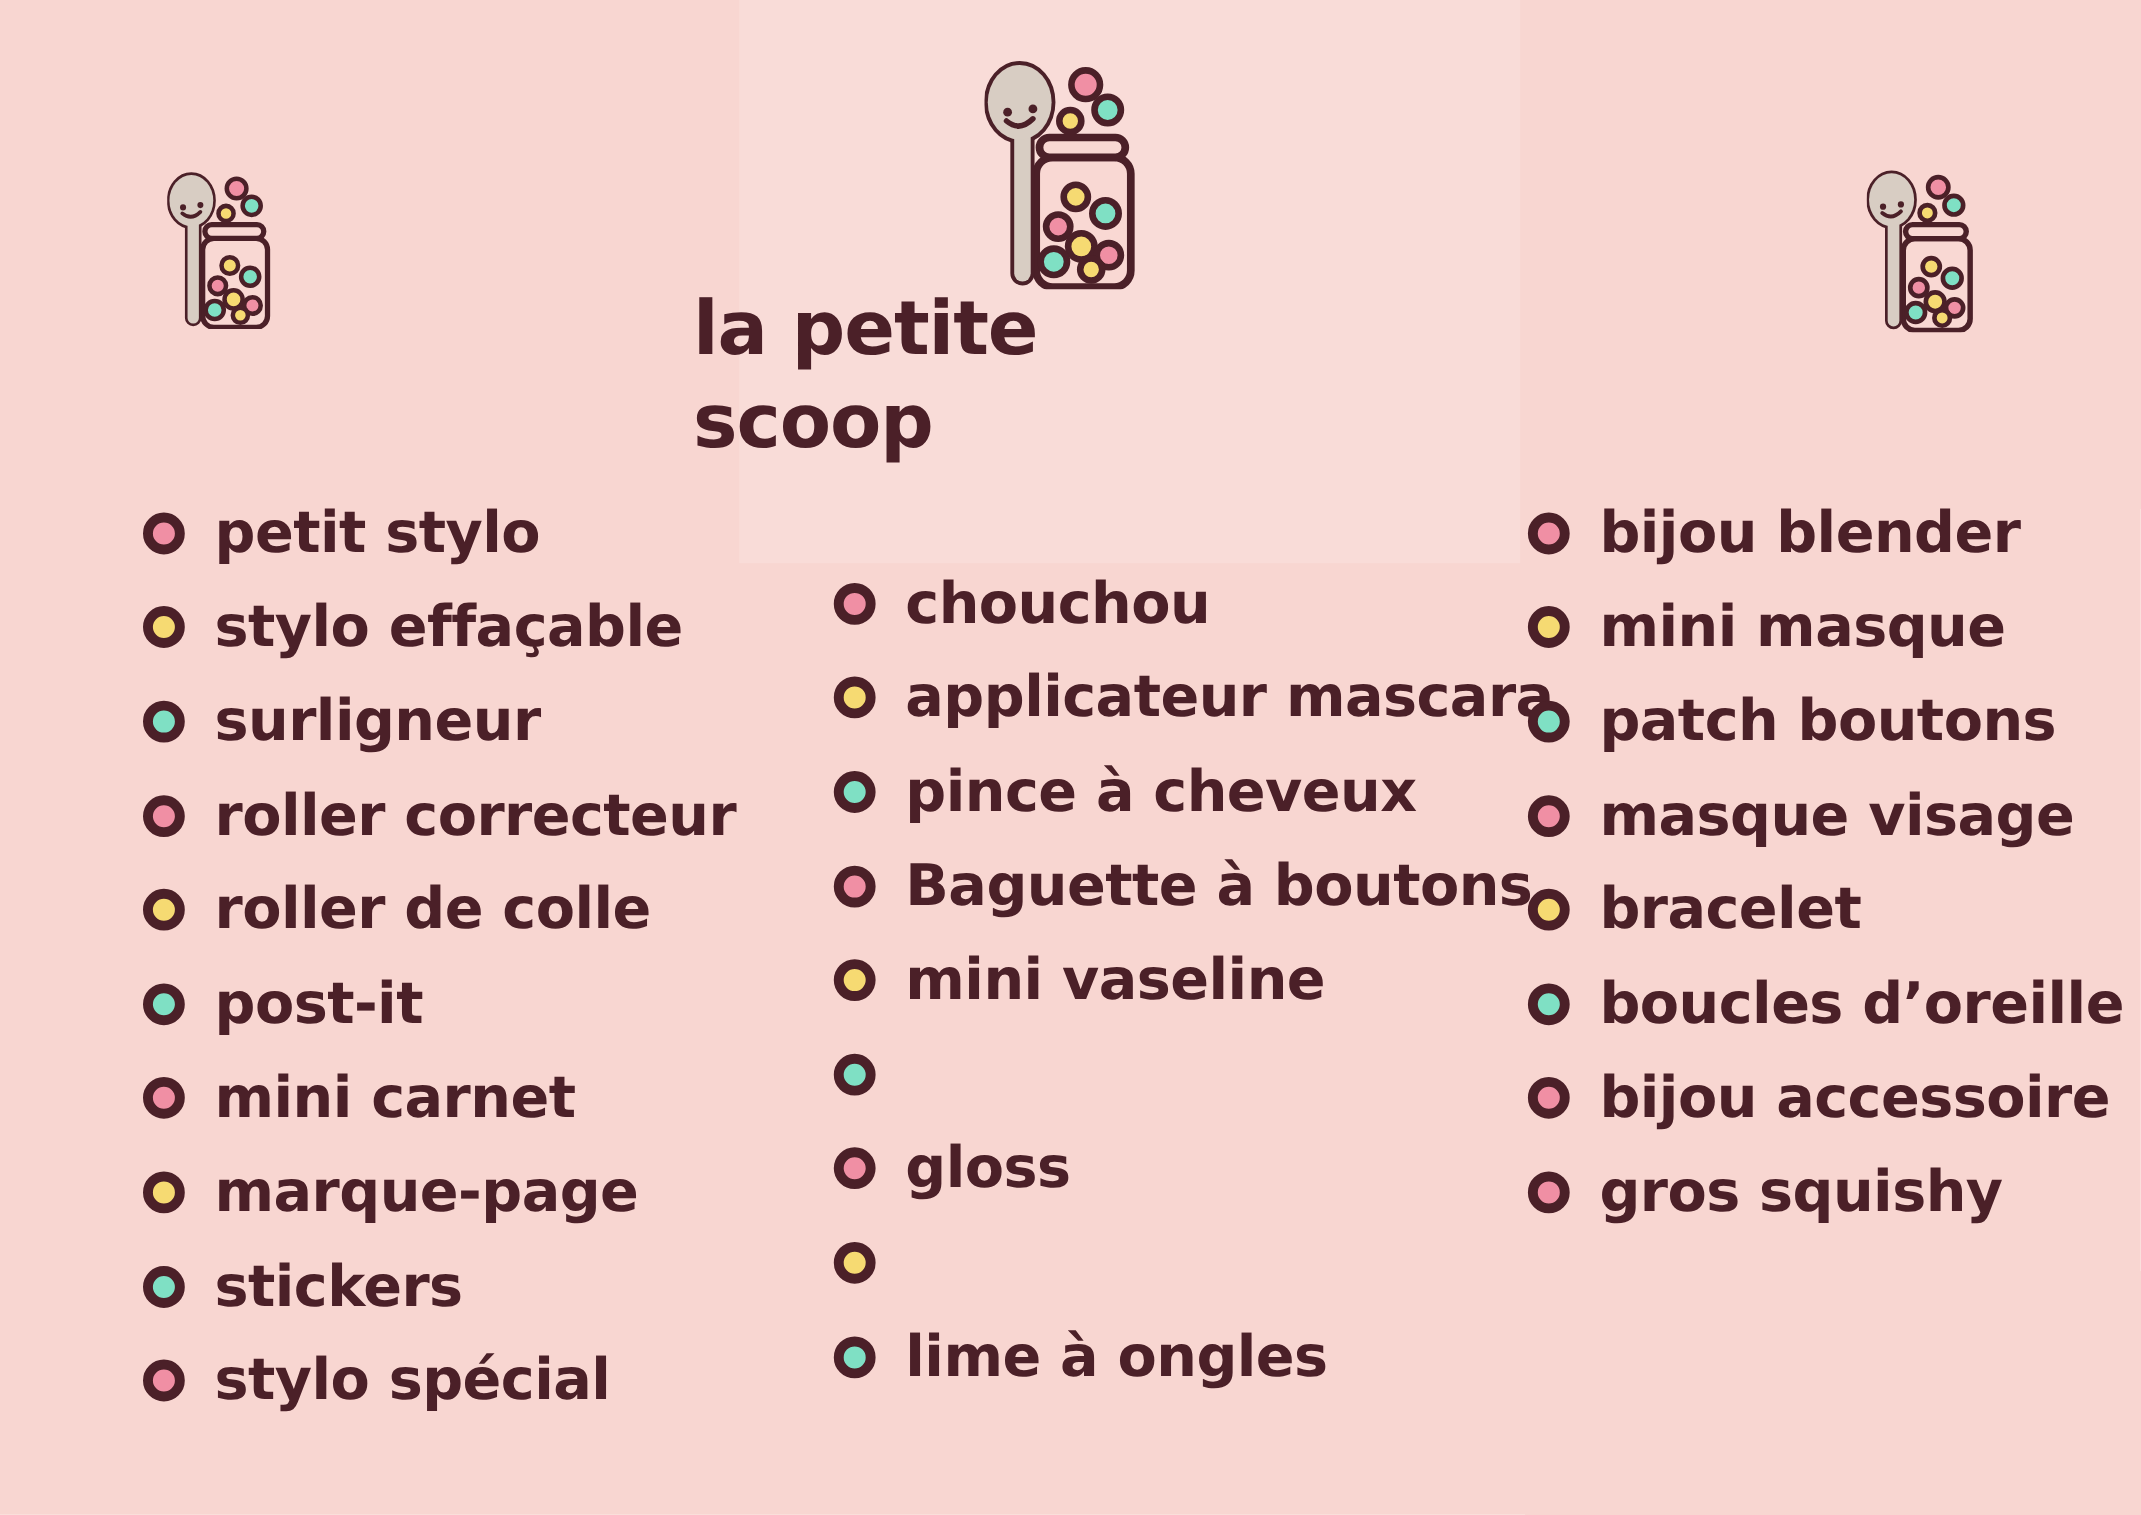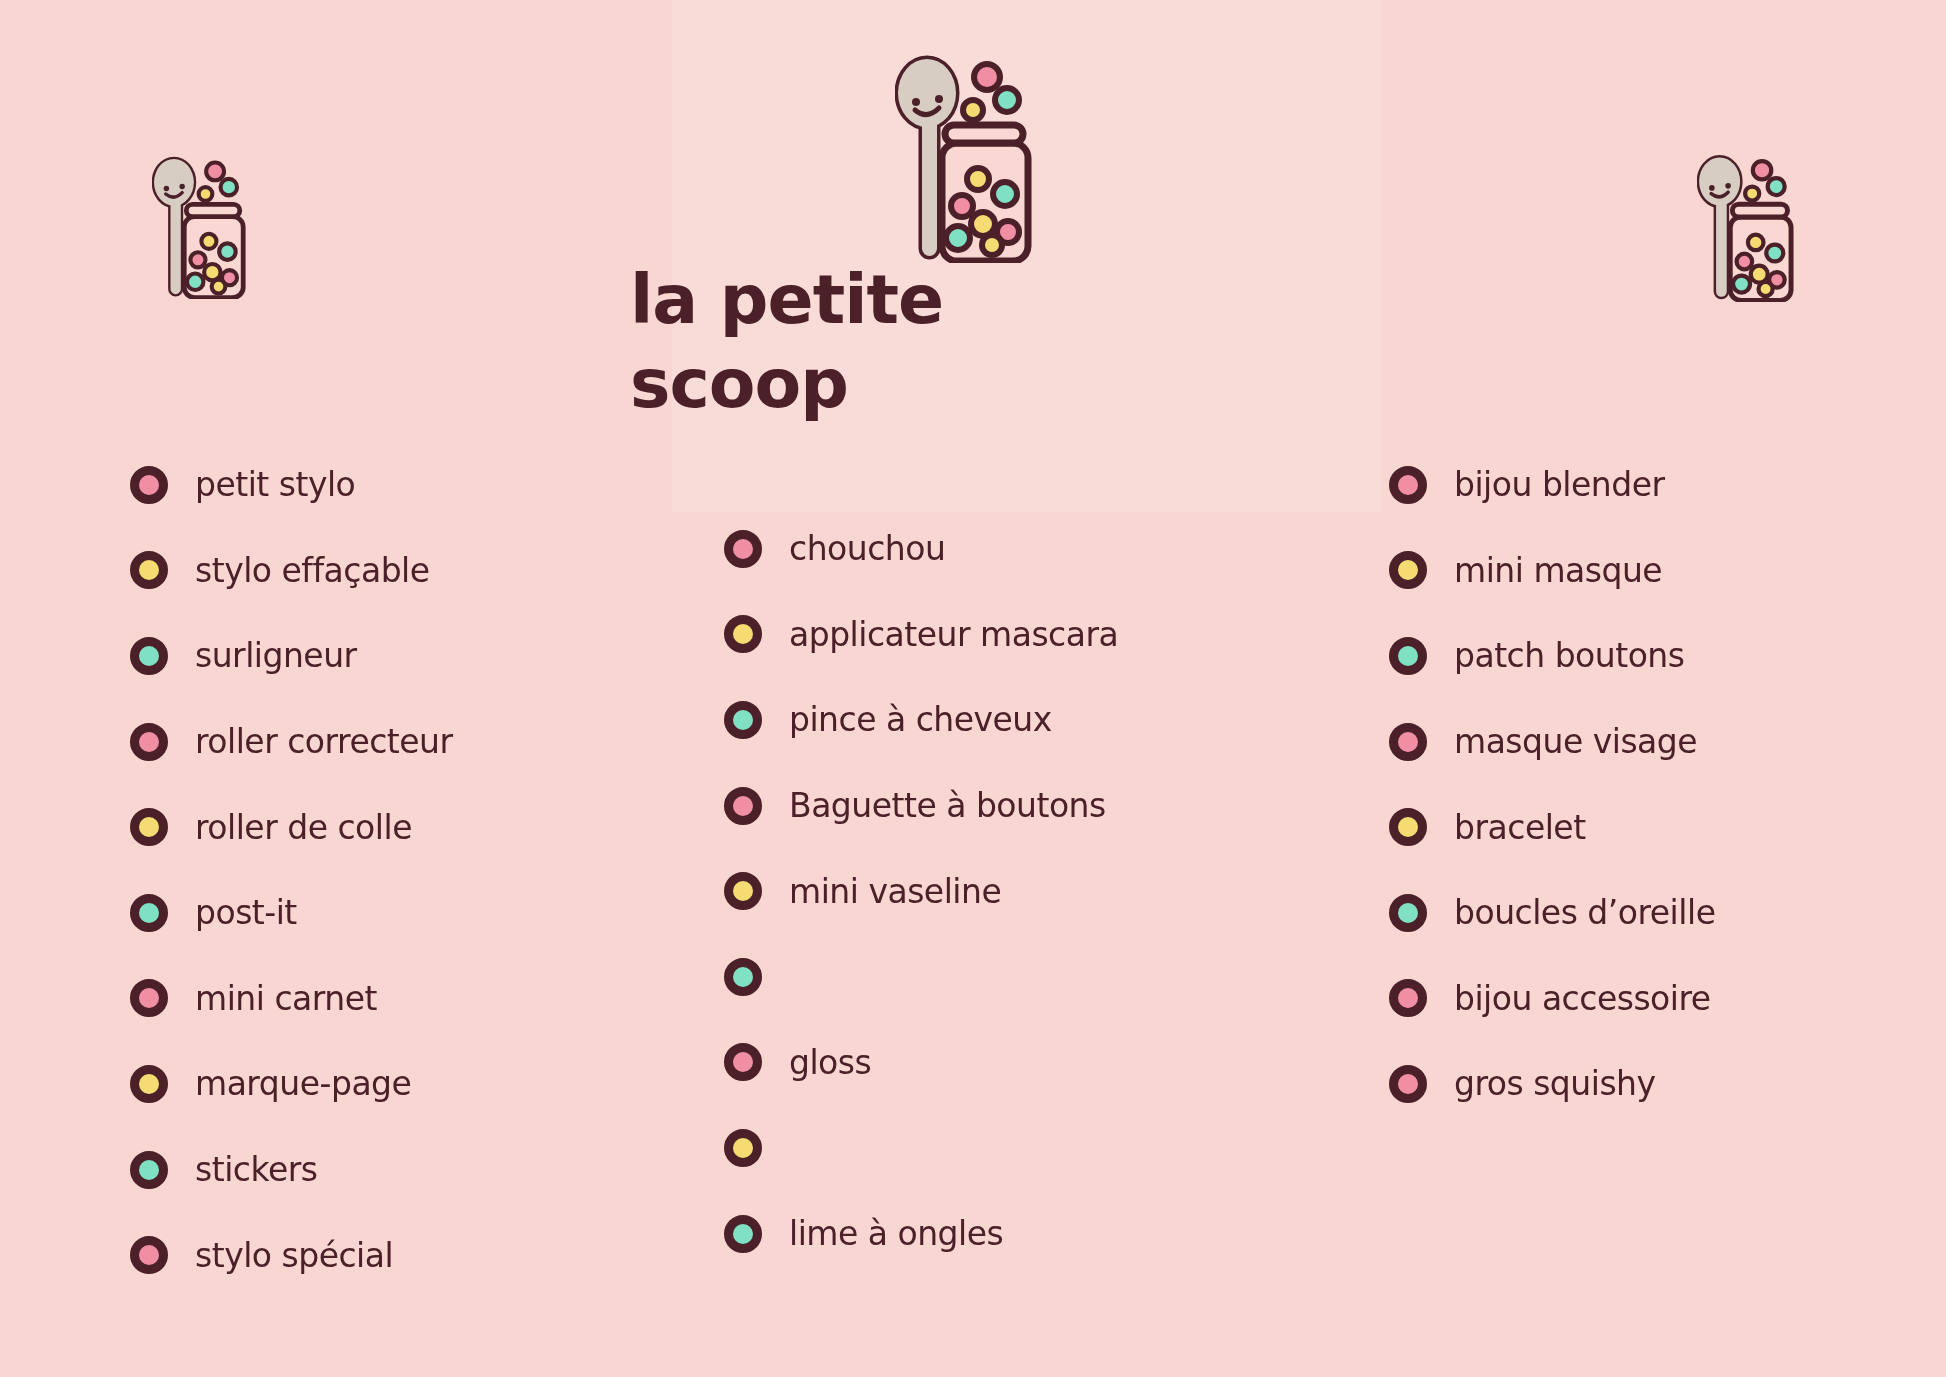--- a/index.html
+++ b/index.html
@@ -22,33 +22,33 @@
     color:var(--ink,#4b2028);
     font-size:68px;font-weight:bold;line-height:84px;
     letter-spacing:-1px;
   }
   .logo{position:absolute;}
   .logo-center{left:895px;top:43px;width:140px;height:220px;}
   .logo-left{left:152px;top:148px;width:96px;height:151px;}
   .logo-right{left:1697px;top:146px;width:99px;height:156px;}
   .col{position:absolute;display:flex;flex-direction:column;}
   .col-left{left:130px;top:442px;}
-  .col-middle{left:724px;top:506px;}
+  .col-middle{left:758px;top:506px;}
   .col-right{left:1389px;top:442px;}
   .row{display:flex;align-items:center;height:85.6px;}
   .dot{
     flex:0 0 auto;
     width:38px;height:38px;border-radius:50%;
     border:9px solid var(--ink,#4b2028);
     box-sizing:border-box;
     margin-right:27px;
   }
   .lbl{
     color:var(--ink,#4b2028);
-    font-size:33px;font-weight:normal;
+    font-size:52px;font-weight:bold;
     letter-spacing:-0.5px;
     white-space:nowrap;
   }
   
   .jar{fill:#f9d8d3;stroke:var(--ink,#4b2028);stroke-width:7;}
   .ball{stroke:var(--ink,#4b2028);stroke-width:6;}
   .ball-pink{fill:var(--pink,#f08fa4);}
   .ball-yellow{fill:var(--yellow,#f6da72);}
   .ball-teal{fill:var(--teal,#7fe0c4);}
   .spoon-stroke{fill:var(--spoon,#d8cdc3);stroke:var(--ink,#4b2028);stroke-width:7;}

